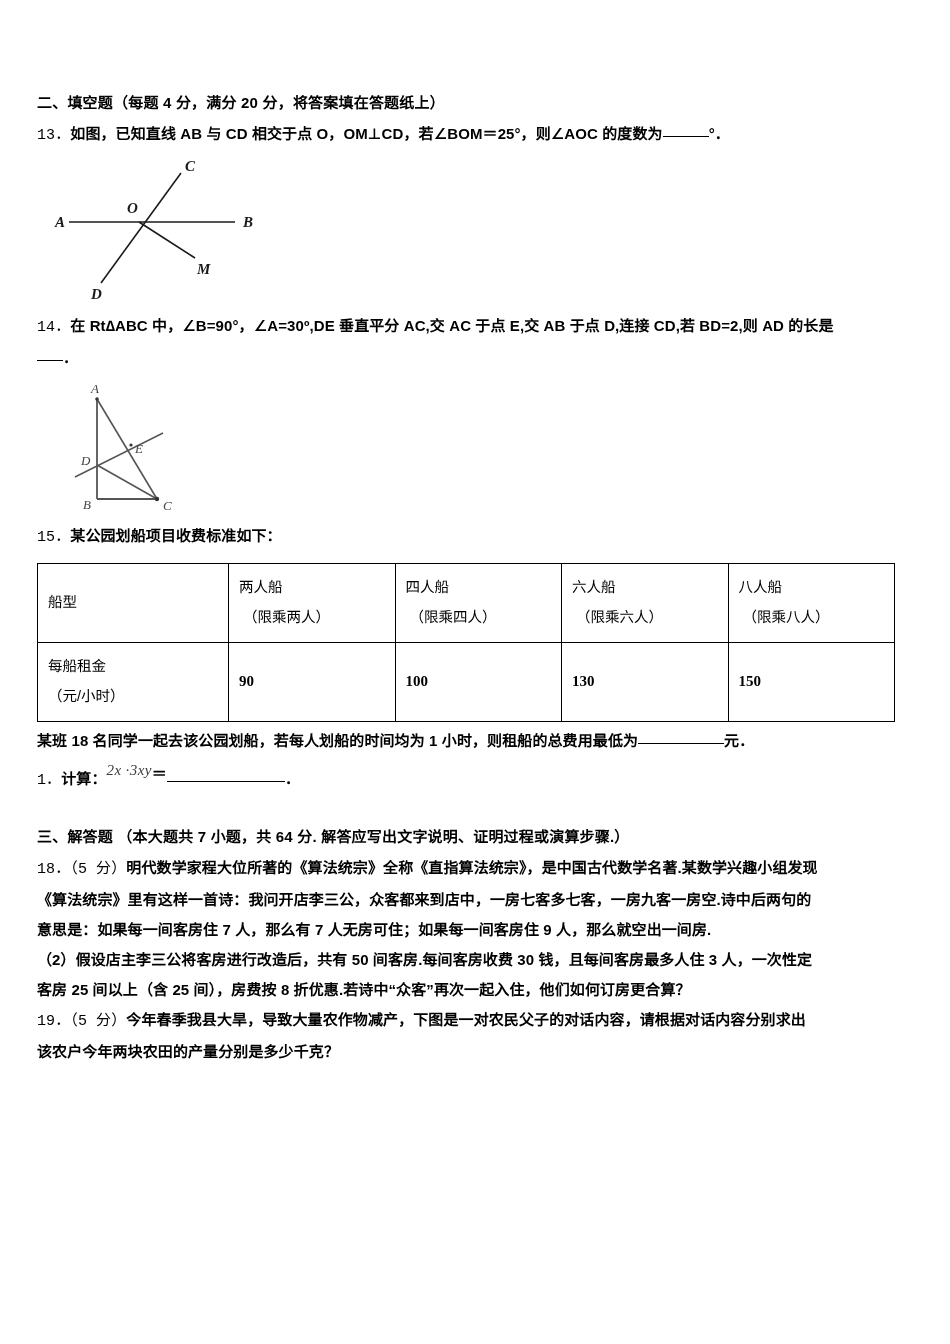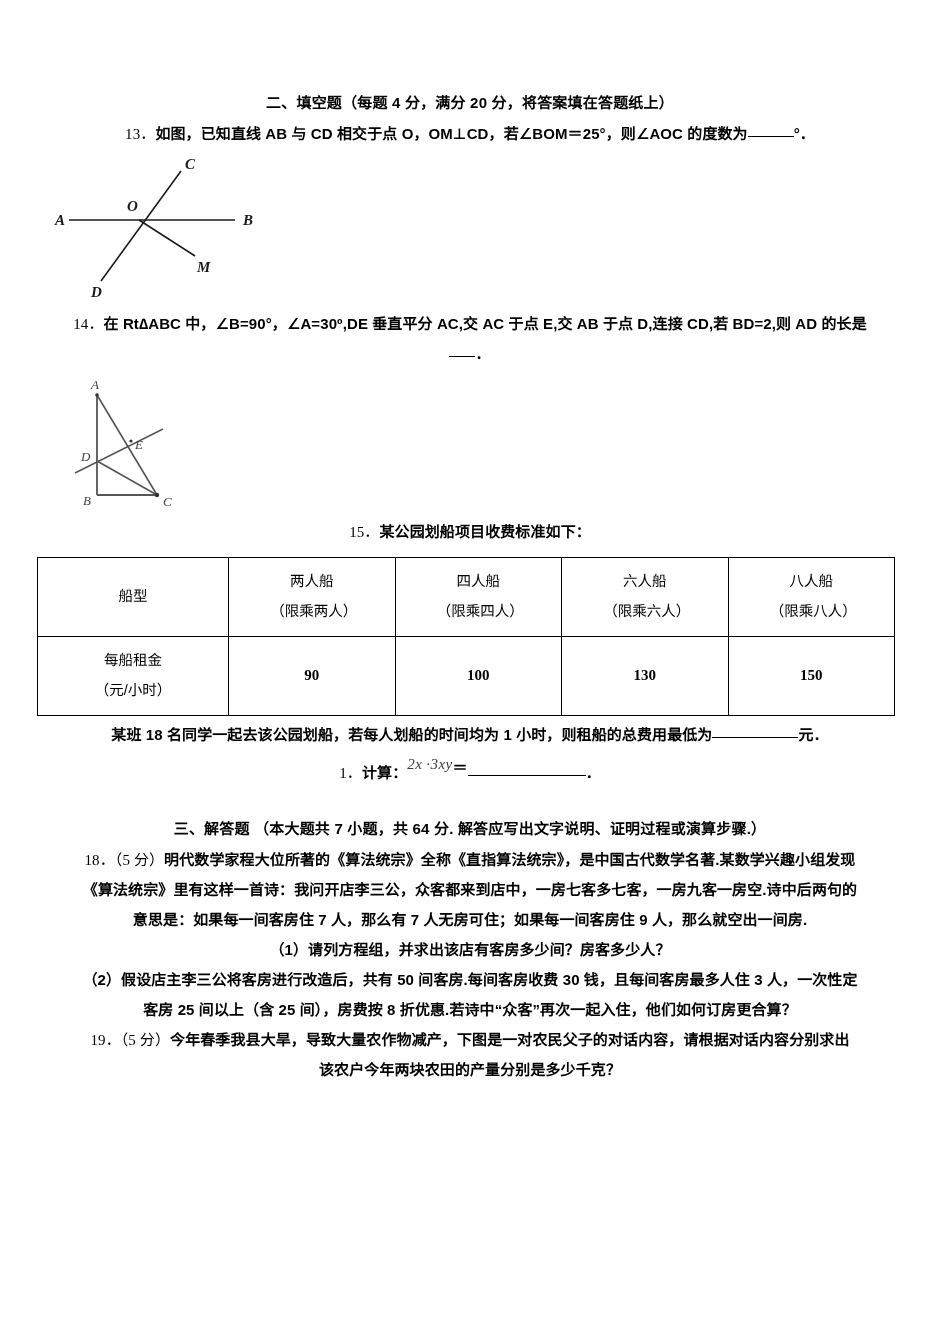--- a/index.html
+++ b/index.html
@@ -15,21 +15,20 @@
     font-family: "Liberation Sans", "DejaVu Sans", sans-serif;
     color: #000000;
     overflow: hidden;
   }
   .page {
     position: relative;
     width: 950px;
     height: 1344px;
     padding: 0;
     box-sizing: border-box;
-    text-align: center;
   }
   .content {
     position: absolute;
     left: 37px;
     top: 90px;
     width: 866px;
   }
 
   
   .sec-head {
@@ -42,21 +41,21 @@
   }
   .q-line {
     font-size: 15px;
     font-weight: bold;
     line-height: 30px;
     letter-spacing: 0.1px;
     margin: 0;
   }
   .q-line.nowrap { white-space: nowrap; }
   .num {
-    font-family: Liberation Serif, serif;
+    font-family: Liberation Mono, monospace;
     font-weight: normal;
   }
   .blank-s { display:inline-block; width:46px; border-bottom:1.4px solid #000; vertical-align: 2px;}
   .blank-m { display:inline-block; width:66px; border-bottom:1.4px solid #000; vertical-align: 2px;}
   .blank-l { display:inline-block; width:86px; border-bottom:1.4px solid #000; vertical-align: 2px;}
   .blank-xl{ display:inline-block; width:118px; border-bottom:1.4px solid #000; vertical-align: 2px;}
   .blank-tiny{ display:inline-block; width:26px; border-bottom:1.4px solid #000; vertical-align: 2px;}
 
   
   .mform {
@@ -220,21 +219,20 @@
   <div class="spacer-14"></div>
 
 
   <div class="spacer-14"></div>
 
   <p class="sec-head">三、解答题 （本大题共 7 小题，共 64 分. 解答应写出文字说明、证明过程或演算步骤.）</p>
 
   <p class="q-line nowrap"><span class="num">18．</span><span class="num">（5 分）</span><span>明代数学家程大位所著的《算法统宗》全称《直指算法统宗》，是中国古代数学名著.某数学兴趣小组发现</span></p>
   <p class="q-line nowrap">《算法统宗》里有这样一首诗：我问开店李三公，众客都来到店中，一房七客多七客，一房九客一房空.诗中后两句的</p>
   <p class="q-line nowrap">意思是：如果每一间客房住 7 人，那么有 7 人无房可住；如果每一间客房住 9 人，那么就空出一间房.</p>
-  <p class="q-line nowrap">（1）请列方程组，并求出该店有客房多少间？房客多少人？</p>
   <p class="q-line nowrap">（2）假设店主李三公将客房进行改造后，共有 50 间客房.每间客房收费 30 钱，且每间客房最多人住 3 人，一次性定</p>
   <p class="q-line nowrap">客房 25 间以上（含 25 间），房费按 8 折优惠.若诗中“众客”再次一起入住，他们如何订房更合算？</p>
 
   <p class="q-line nowrap"><span class="num">19．</span><span class="num">（5 分）</span><span>今年春季我县大旱，导致大量农作物减产，下图是一对农民父子的对话内容，请根据对话内容分别求出</span></p>
   <p class="q-line nowrap">该农户今年两块农田的产量分别是多少千克？</p>
 
 </div>
 </div>
 
 </body></html>

